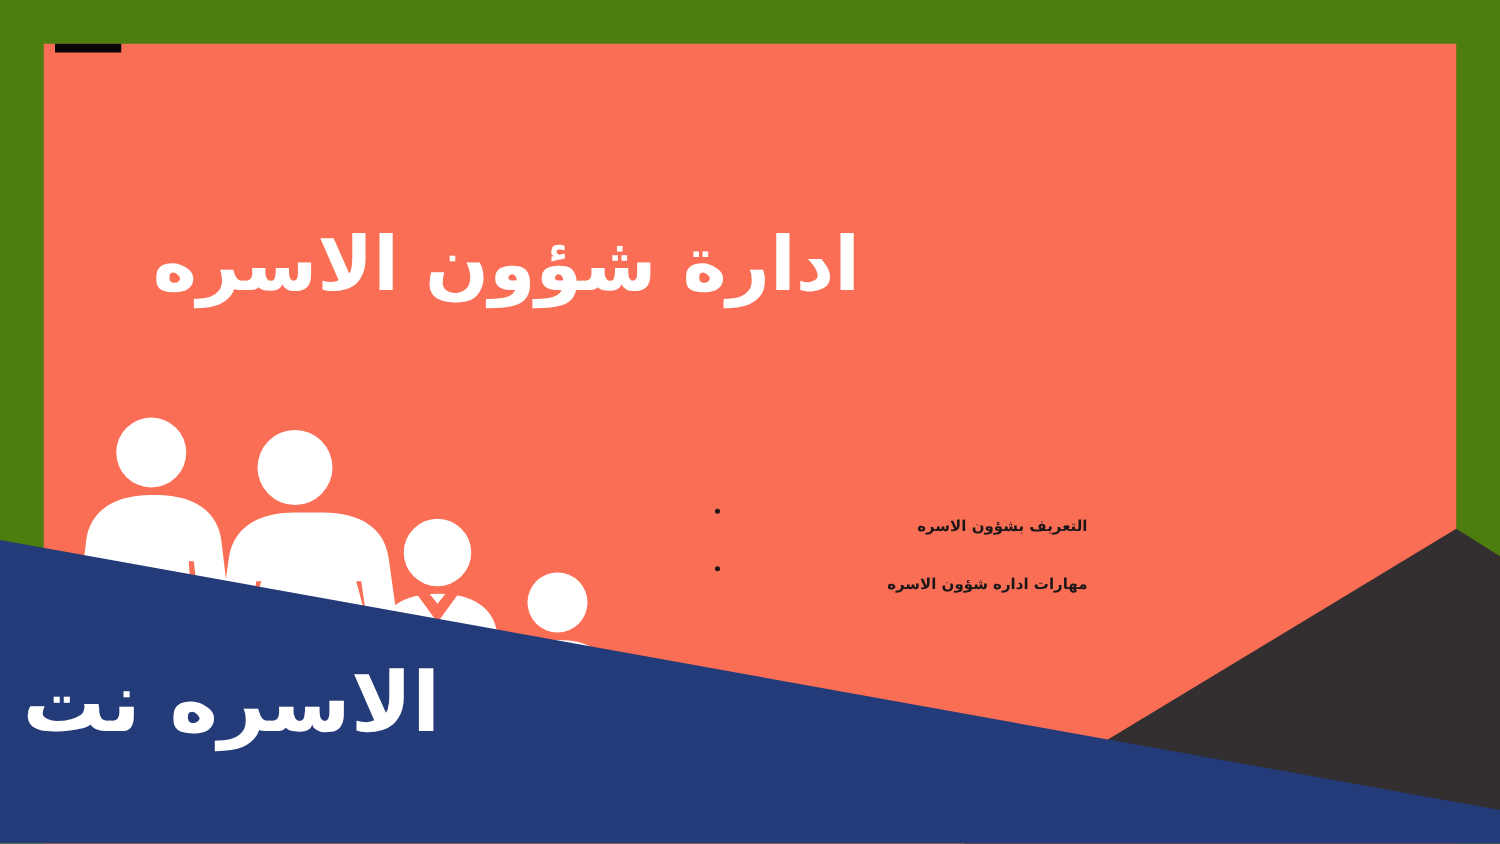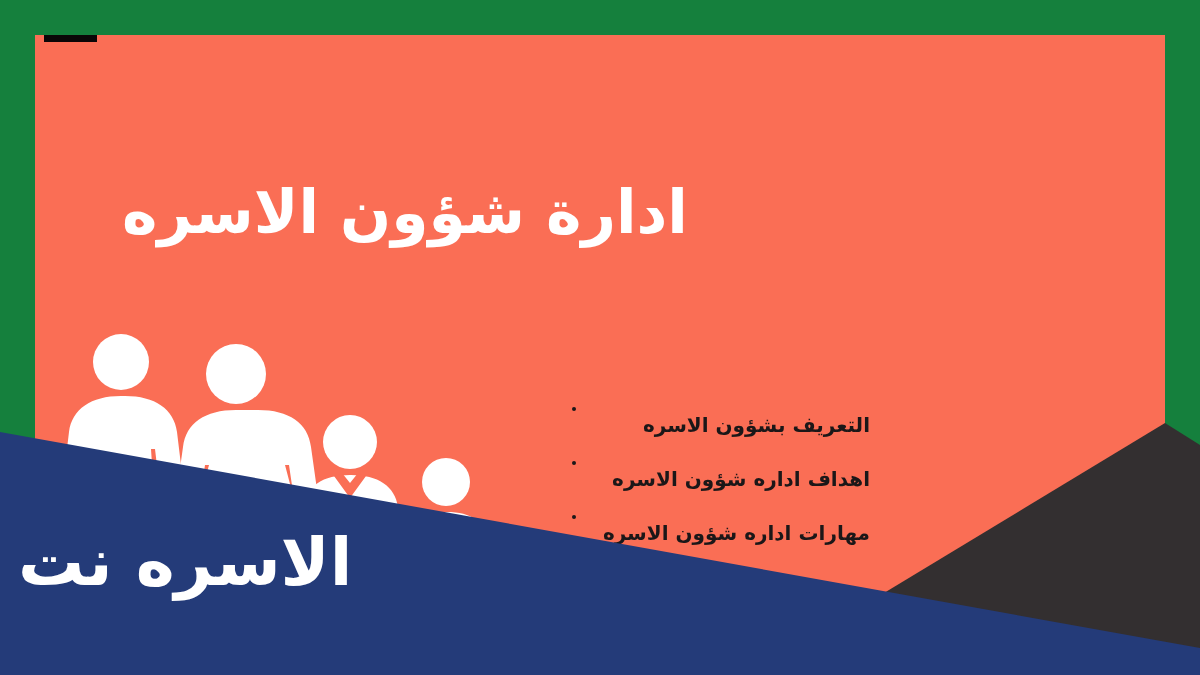--- a/index.html
+++ b/index.html
@@ -12,21 +12,21 @@
     width: 1200px;
     height: 675px;
     font-family: "DejaVu Sans", "Liberation Sans", sans-serif;
     overflow: hidden;
   }
 
   #slide {
     position: relative;
     width: 1200px;
     height: 675px;
-    background: #15803d;
+    background: #4d7c0f;
     overflow: hidden;
   }
 
   
   .orange-panel {
     position: absolute;
     left: 35px;
     top: 35px;
     width: 1130px;
     height: 640px;
@@ -70,21 +70,21 @@
     text-align: right;
     list-style: none;
     margin: 0;
     padding: 0;
   }
   .bullet-item {
     position: relative;
     color: #1b1718;
     font-family: "DejaVu Sans", "Liberation Sans", sans-serif;
     font-weight: bold;
-    font-size: 20px;
+    font-size: 12px;
     line-height: 1;
     margin-bottom: 34px;
     white-space: nowrap;
     padding-left: 18px;
   }
   .bullet-dot {
     position: absolute;
     left: 2px;
     top: -8px;
     width: 4px;
@@ -259,24 +259,20 @@
 
   <div class="slide-title">ادارة شؤون الاسره</div>
 
   <ul class="bullet-list">
     <li class="bullet-item">
       <span class="bullet-dot"></span>
       <span>التعريف بشؤون الاسره</span>
     </li>
     <li class="bullet-item">
       <span class="bullet-dot"></span>
-      <span>اهداف اداره شؤون الاسره</span>
-    </li>
-    <li class="bullet-item">
-      <span class="bullet-dot"></span>
       <span>مهارات اداره شؤون الاسره</span>
     </li>
   </ul>
 
   <svg class="dark-wedge" viewBox="0 0 1200 675" xmlns="http://www.w3.org/2000/svg" aria-hidden="true">
     <polygon points="1165,423 1200,445 1200,675 772,675 760,668" fill="#332f30"></polygon>
   </svg>
 
   <svg class="navy-band" viewBox="0 0 1200 675" xmlns="http://www.w3.org/2000/svg" aria-hidden="true">
     <polygon points="0,432 1200,648 1200,675 0,675" fill="#243b79"></polygon>

